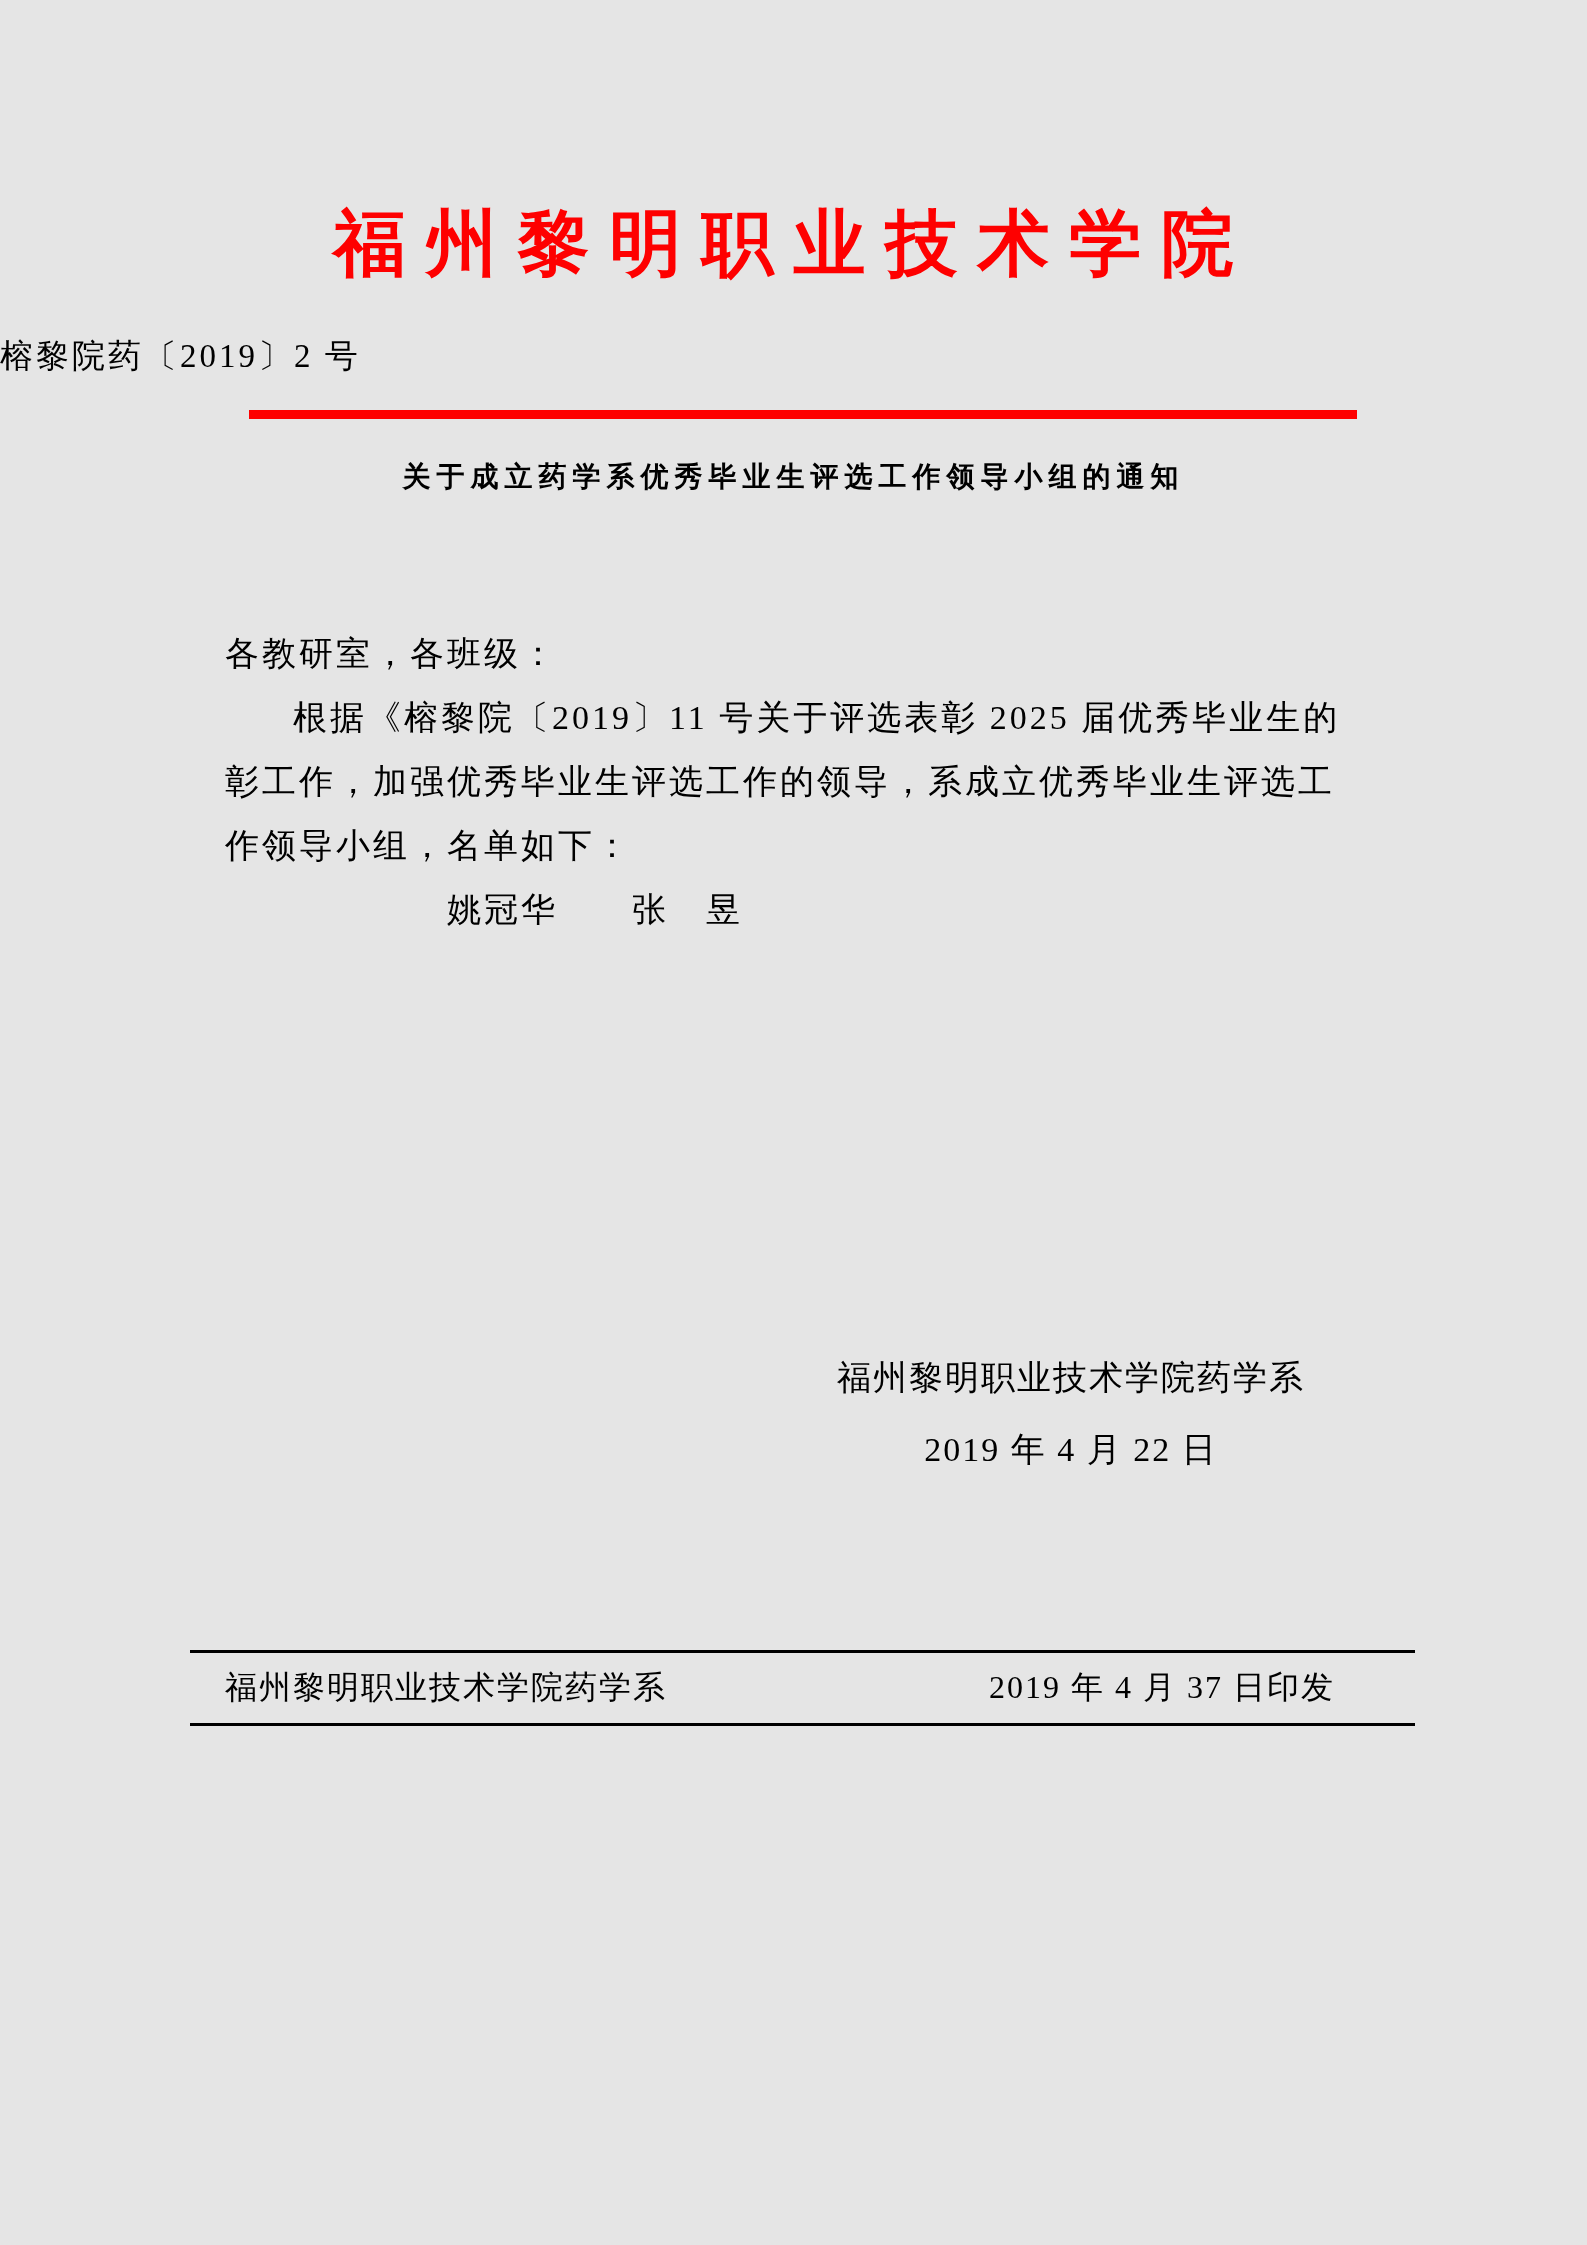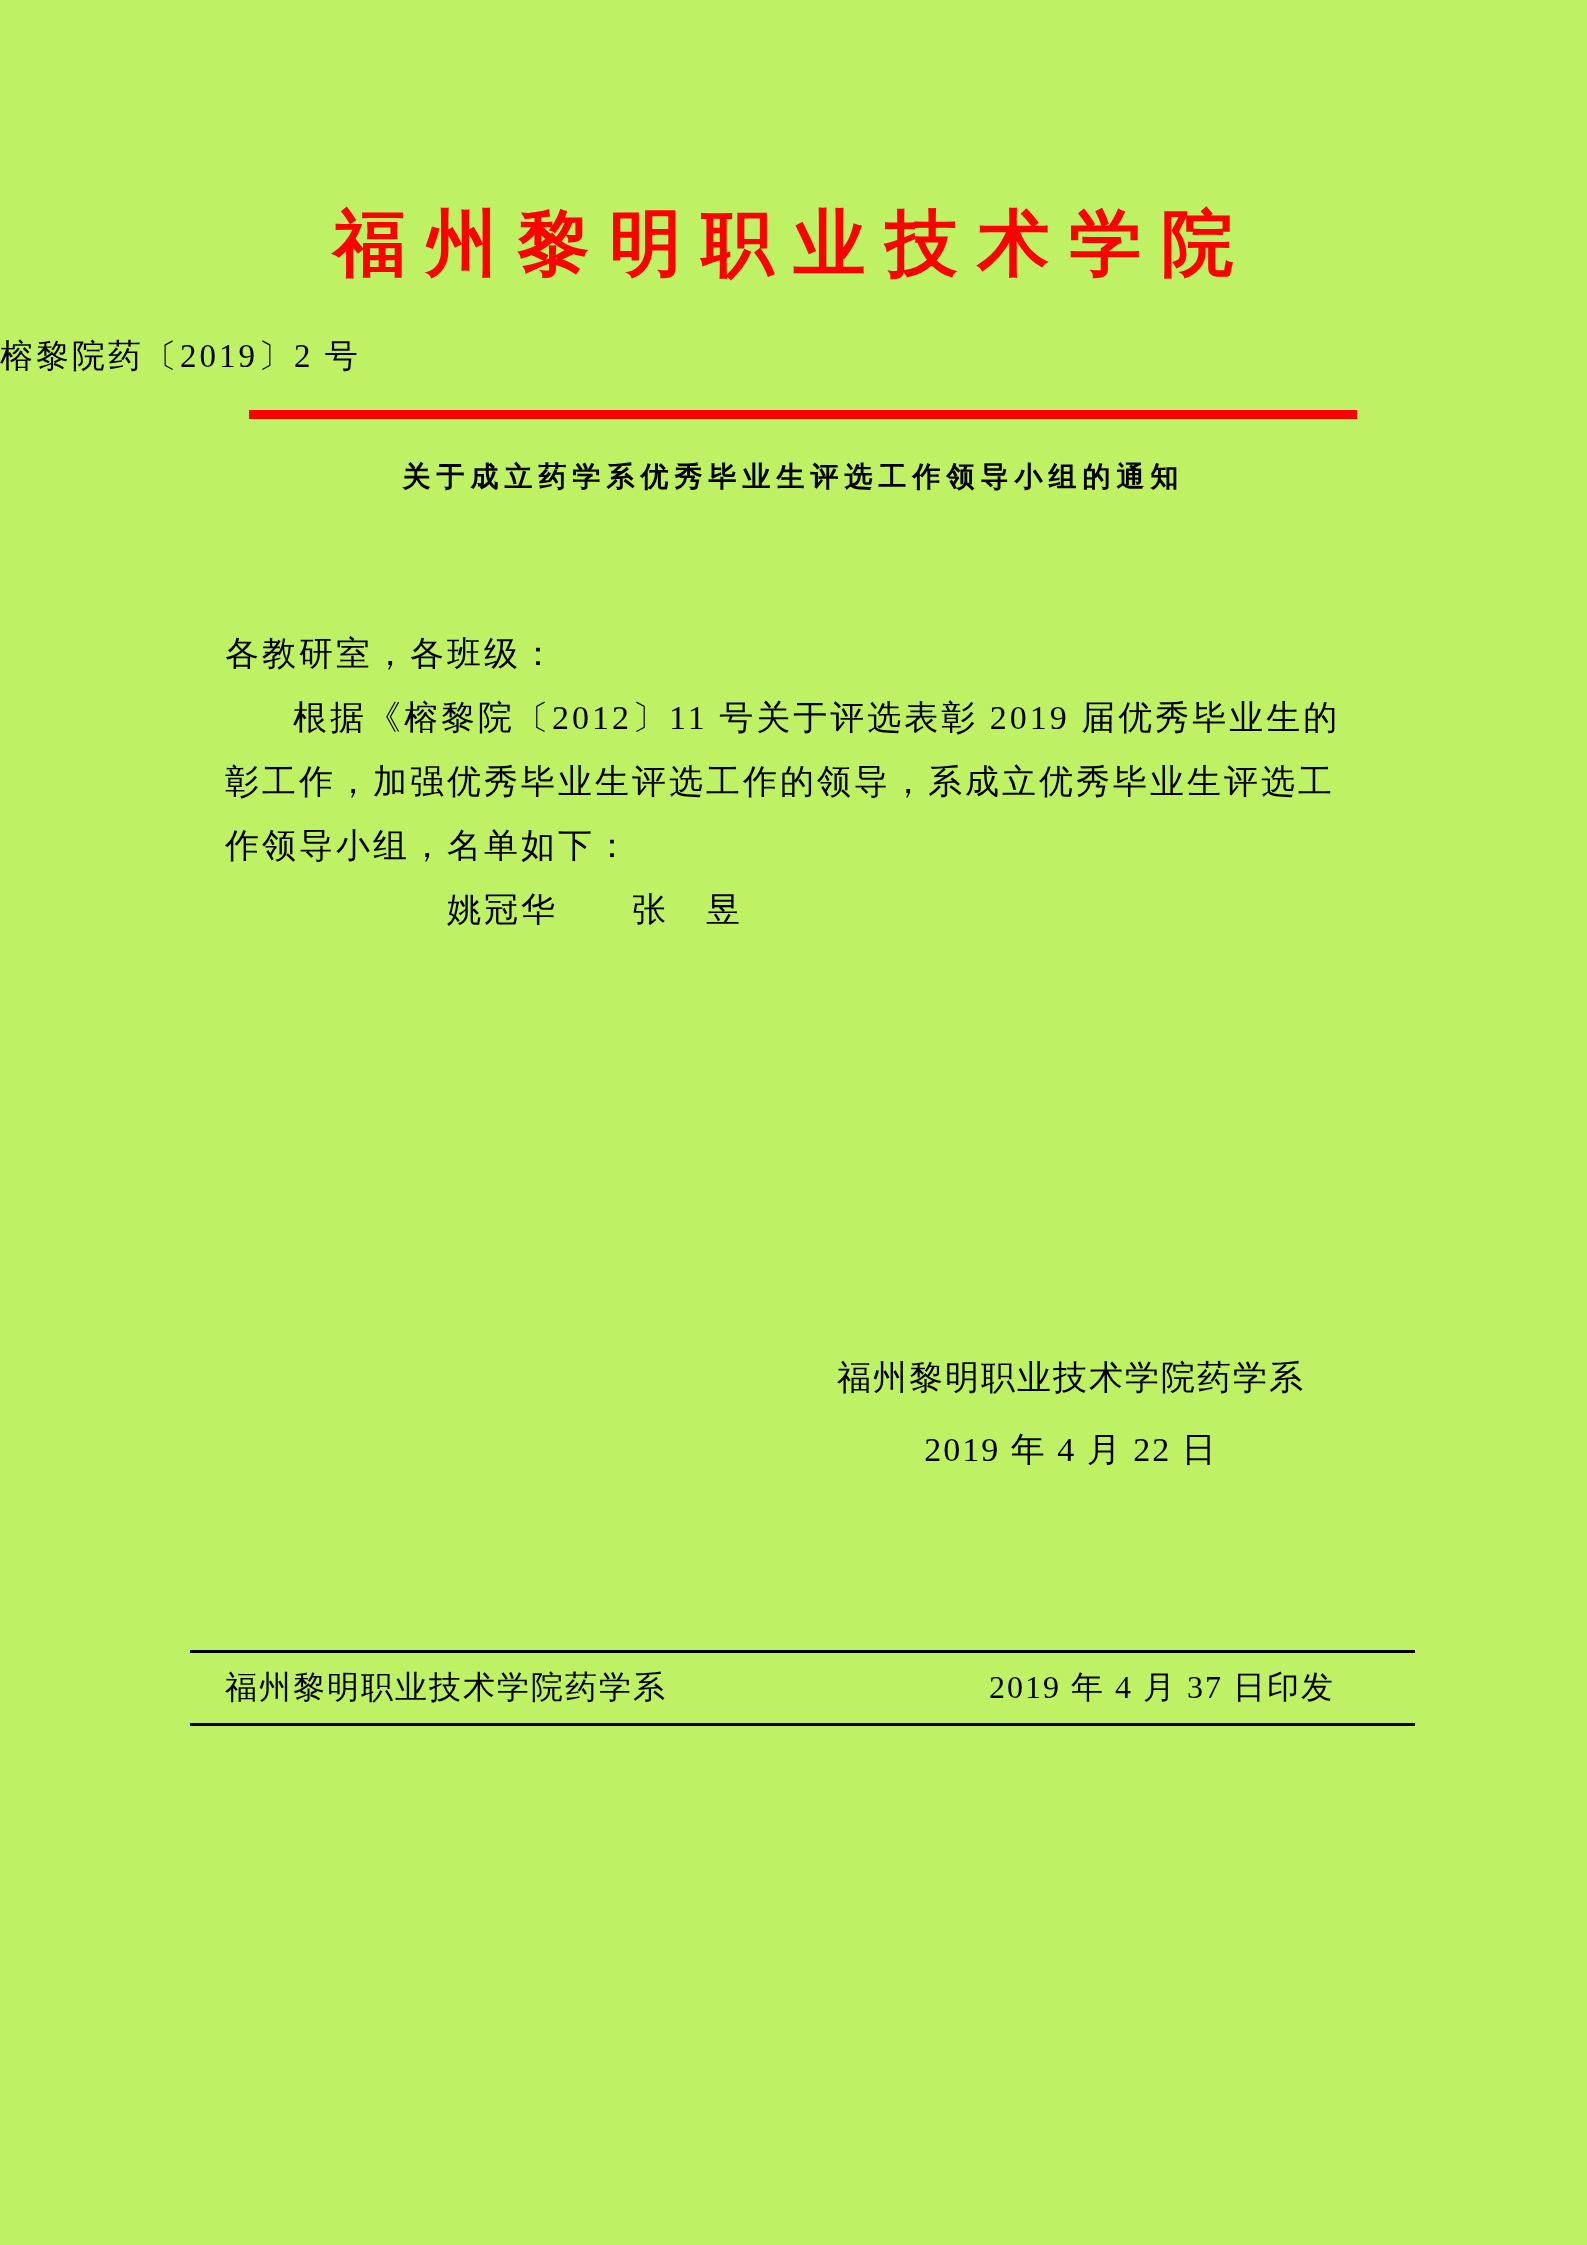--- a/index.html
+++ b/index.html
@@ -4,21 +4,21 @@
 <style>
   html, body {
     margin: 0;
     padding: 0;
     background: #ffffff;
   }
   .page {
     position: relative;
     width: 1587px;
     height: 2245px;
-    background: #bef264;
+    background: #e5e5e5;
     color: #000000;
     font-family: "Liberation Serif", serif;
     overflow: hidden;
   }
   .org-title {
     position: absolute;
     top: 196px;
     left: 0;
     width: 100%;
     text-align: center;
@@ -115,21 +115,21 @@
   <div class="org-title">福州黎明职业技术学院</div>
 
   <div class="doc-number">榕黎院药〔2019〕2 号</div>
 
   <div class="red-rule"></div>
 
   <div class="notice-title">关于成立药学系优秀毕业生评选工作领导小组的通知</div>
 
   <div class="body-block">
     <div class="body-line">各教研室，各班级：</div>
-    <div class="body-line indent-2">根据《榕黎院〔2012〕11 号关于评选表彰 2019 届优秀毕业生的</div>
+    <div class="body-line indent-2">根据《榕黎院〔2019〕11 号关于评选表彰 2025 届优秀毕业生的</div>
     <div class="body-line">彰工作，加强优秀毕业生评选工作的领导，系成立优秀毕业生评选工</div>
     <div class="body-line">作领导小组，名单如下：</div>
     <div class="body-line indent-names">姚冠华　　张　昱</div>
   </div>
 
   <div class="closing-block">
     <div>福州黎明职业技术学院药学系</div>
     <div>2019 年 4 月 22 日</div>
   </div>
 

